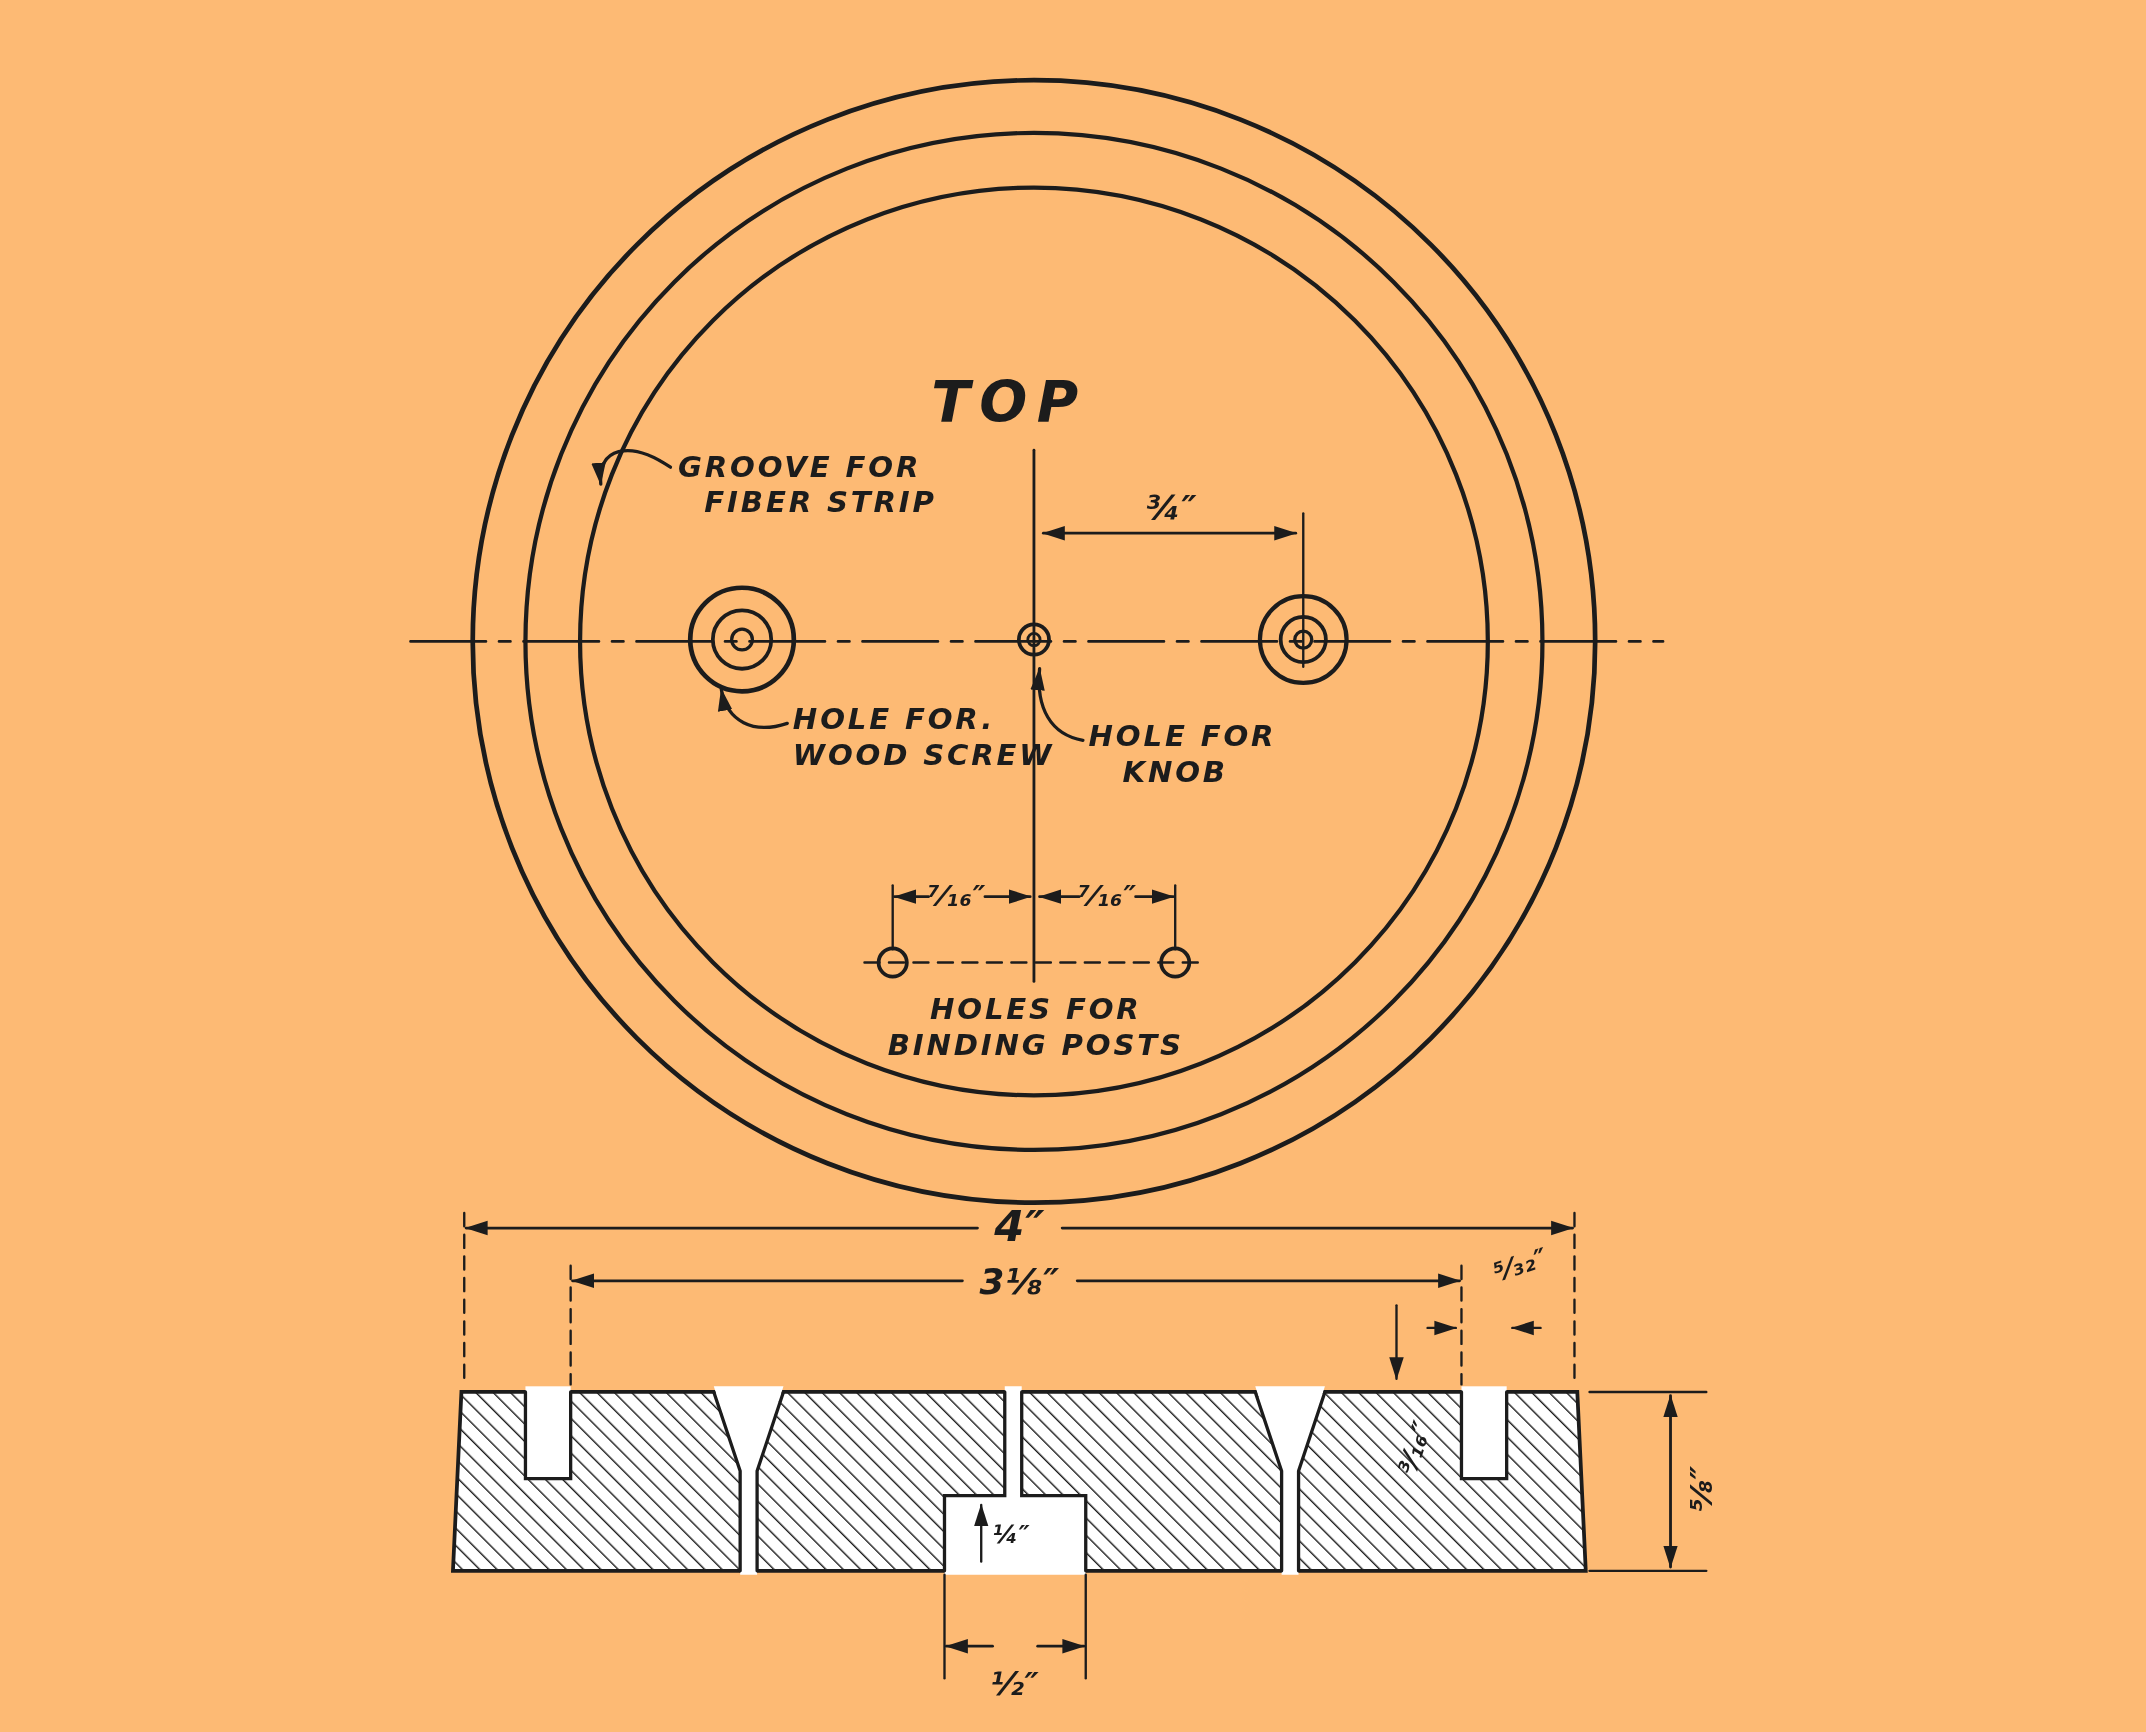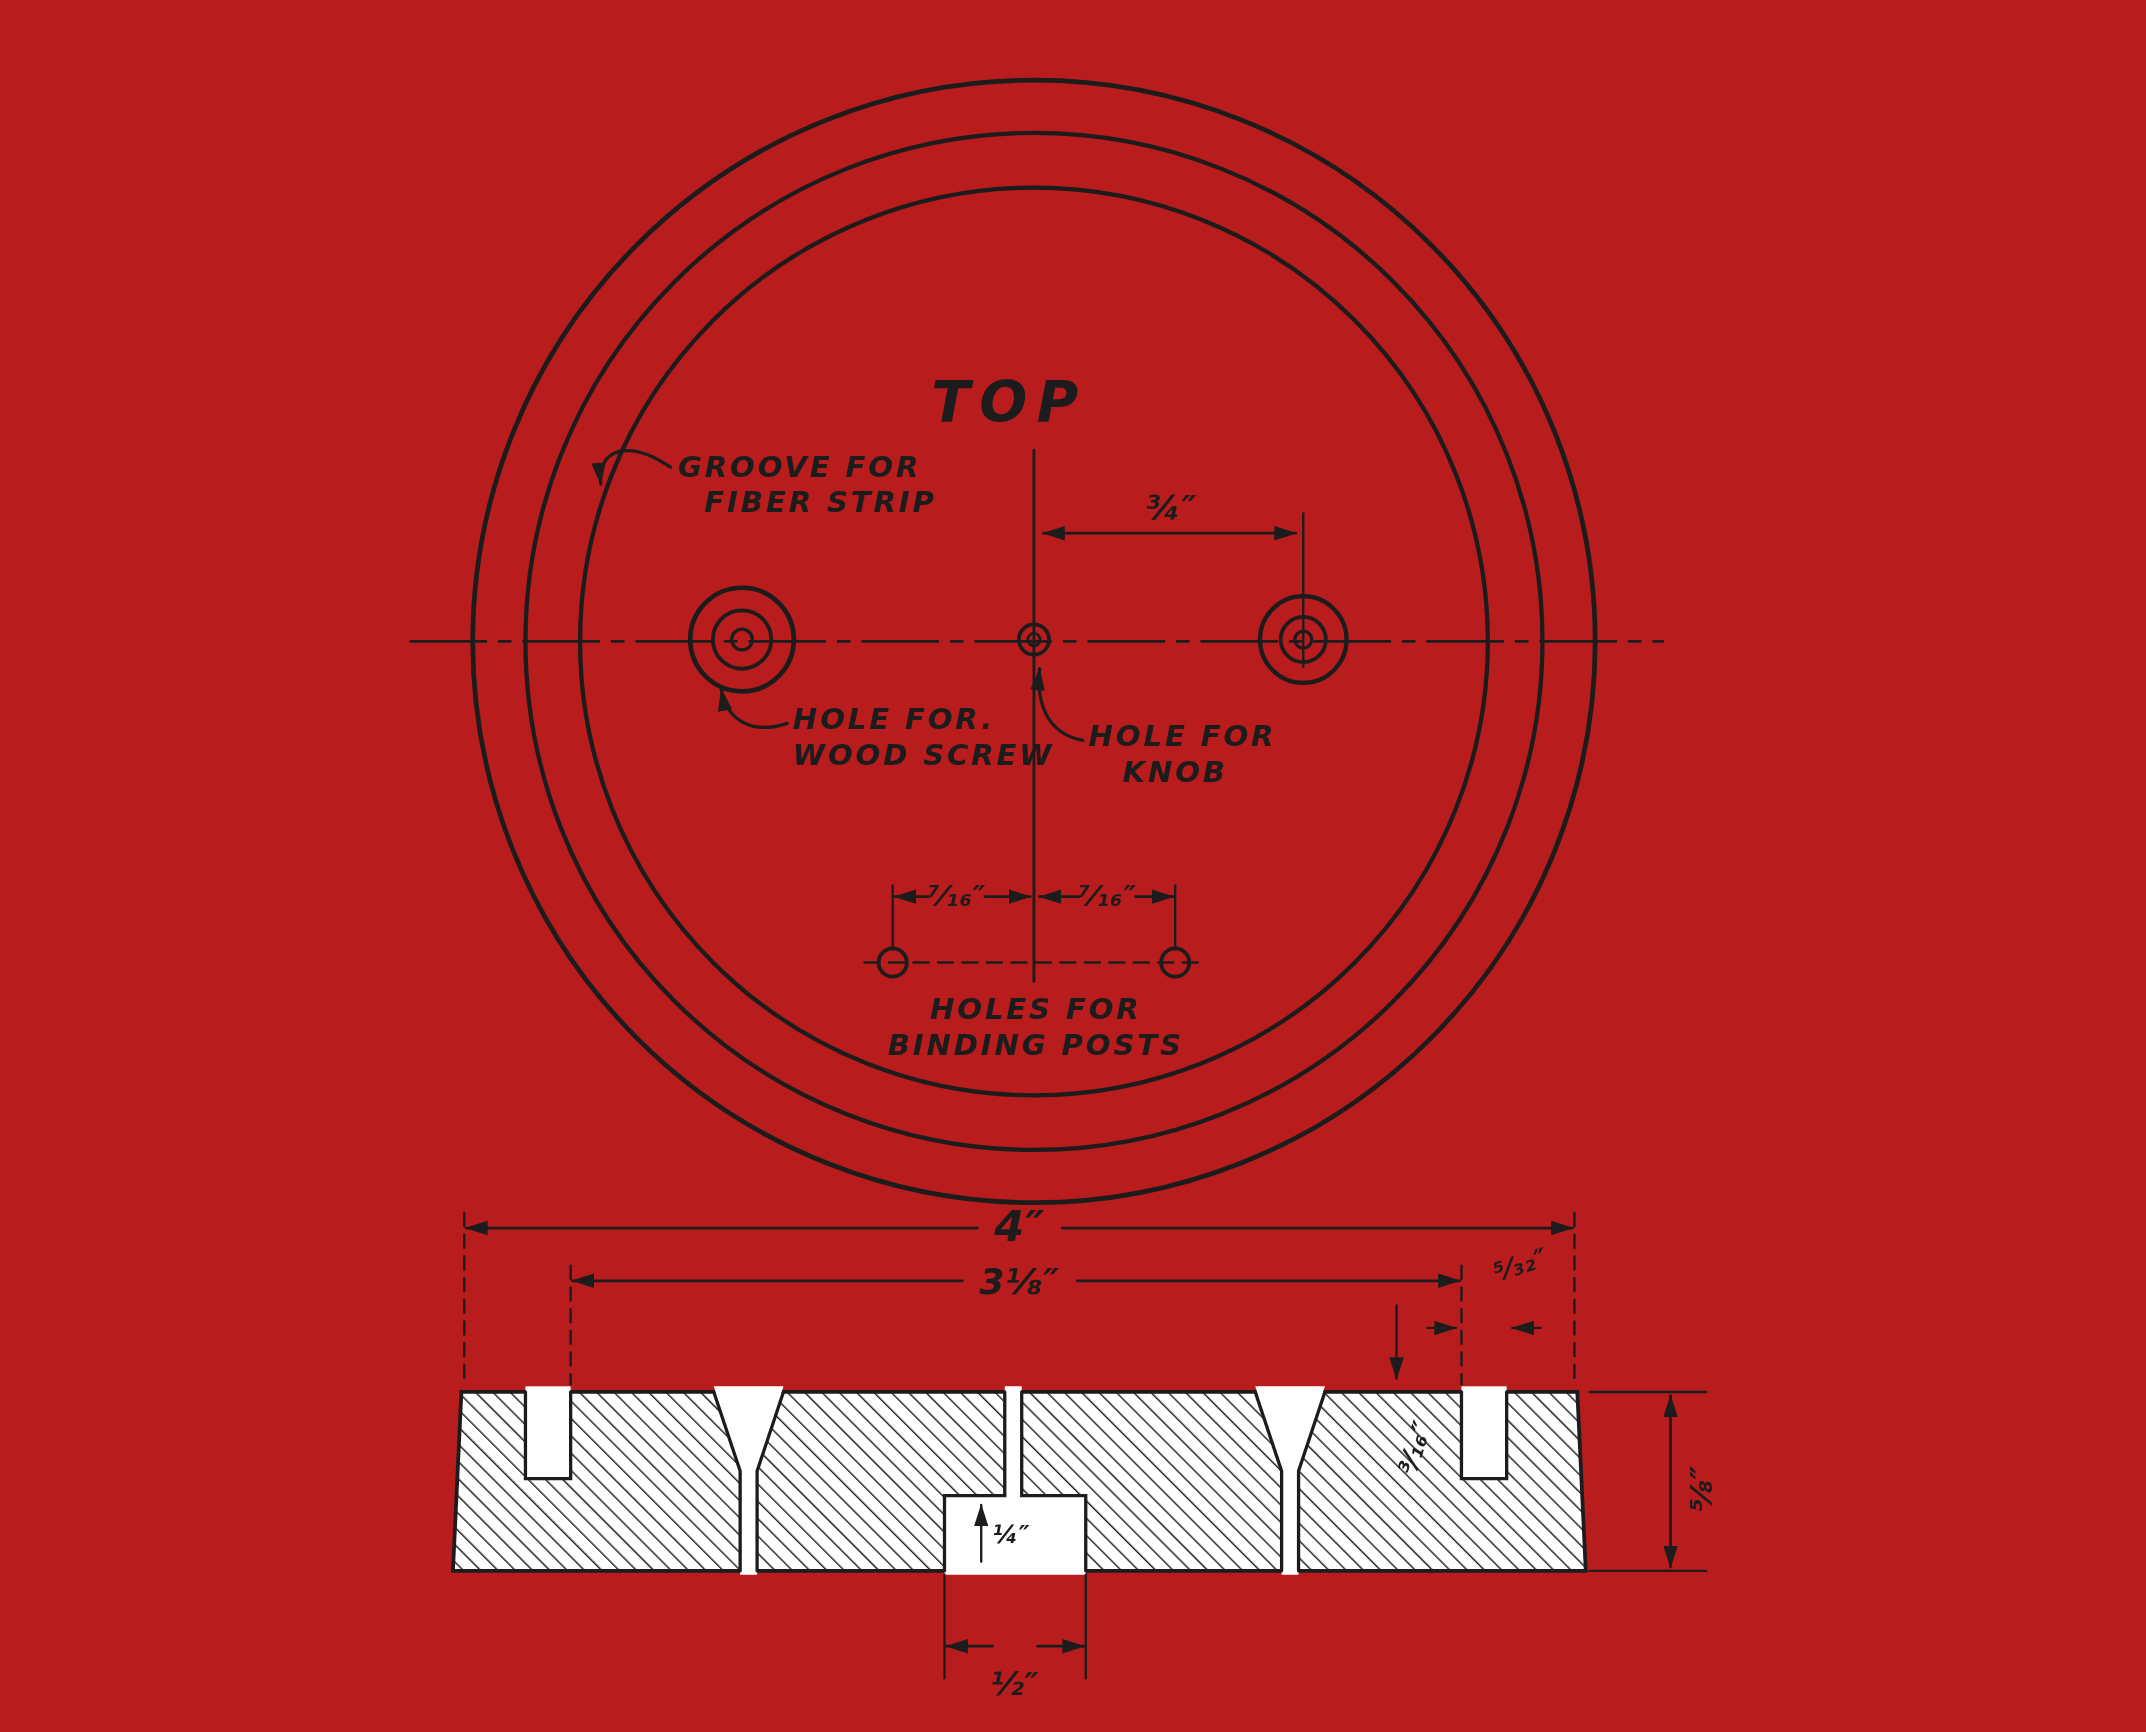--- a/index.html
+++ b/index.html
@@ -7,21 +7,21 @@
     padding: 0;
     background: #ffffff;
     width: 2147px;
     height: 1733px;
     overflow: hidden;
   }
   .page {
     position: relative;
     width: 2147px;
     height: 1733px;
-    background: #b91c1c;
+    background: #fdba74;
     text-align: center;
   }
   svg { display: block; }
   .ink-line {
     stroke: #1c1c1c;
     fill: none;
     stroke-linecap: round;
   }
   .hand-text {
     font-family: "DejaVu Sans", "Liberation Sans", sans-serif;

